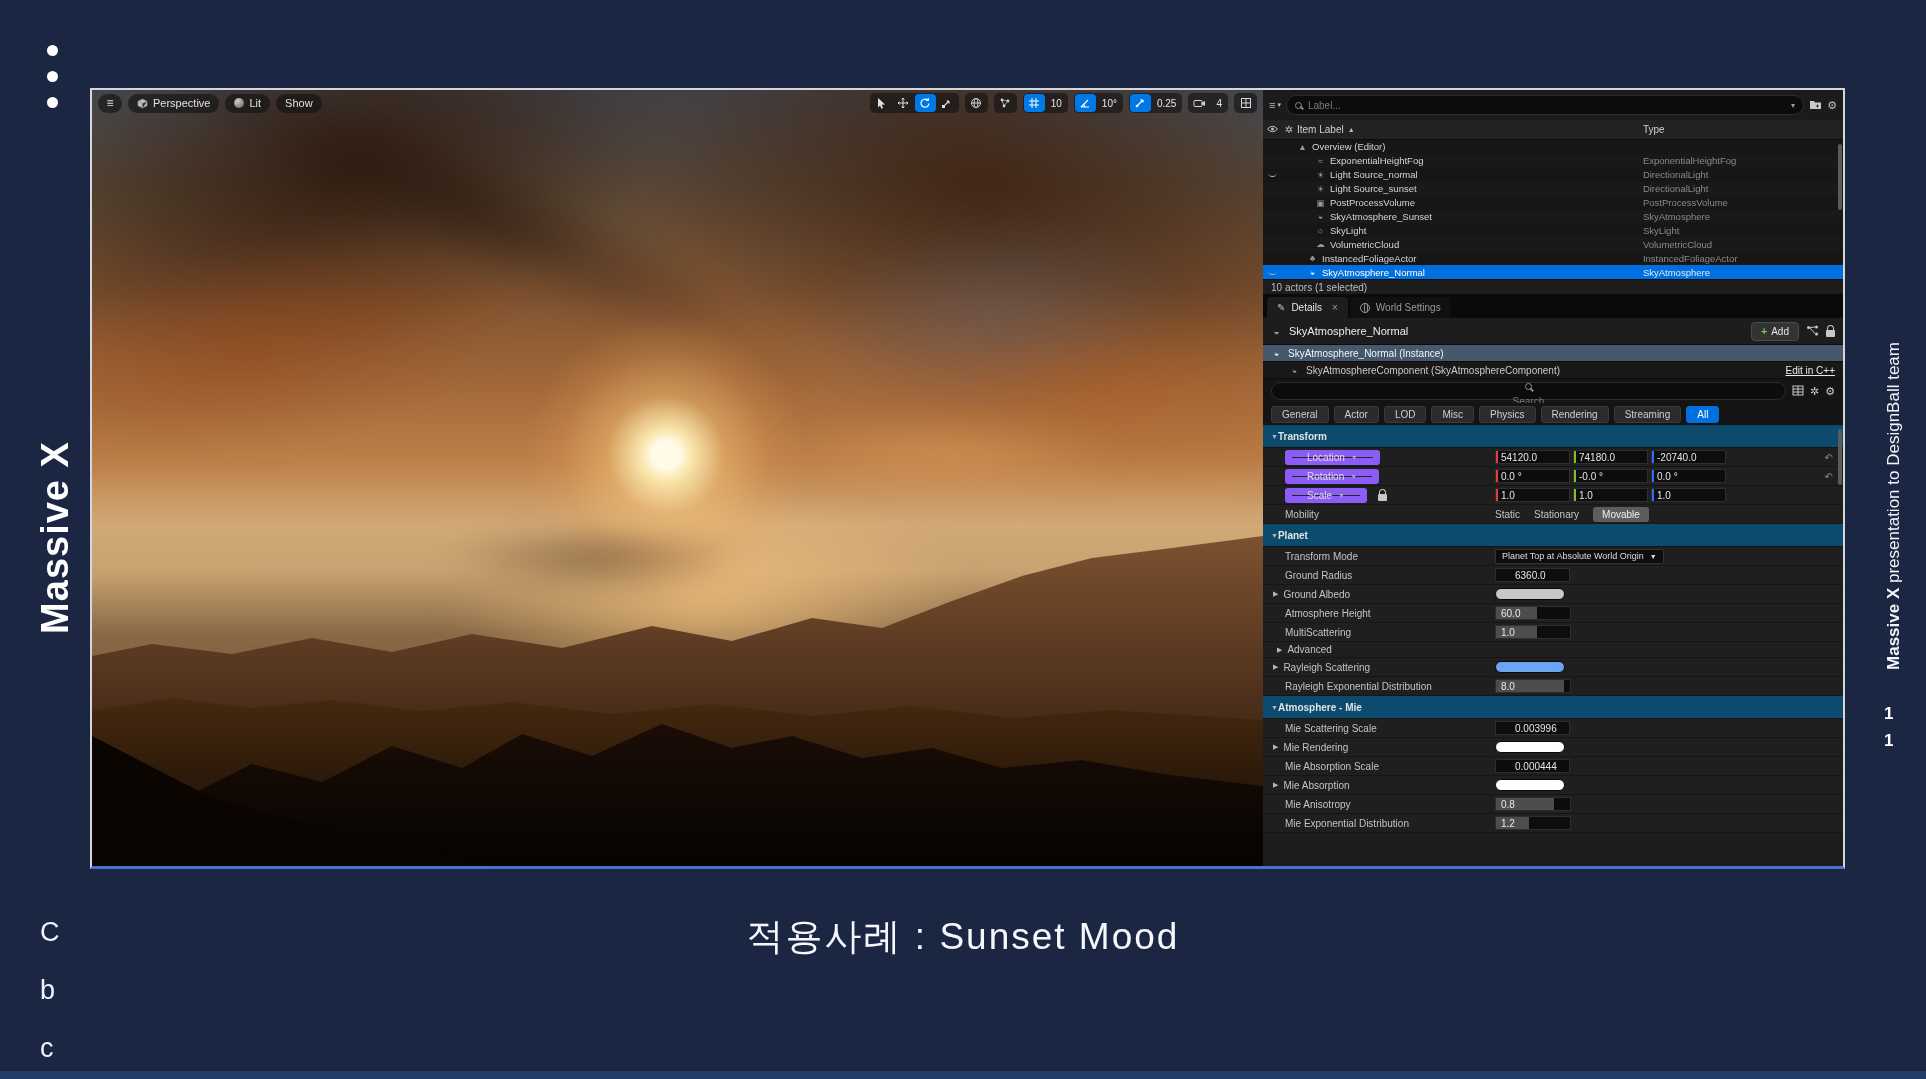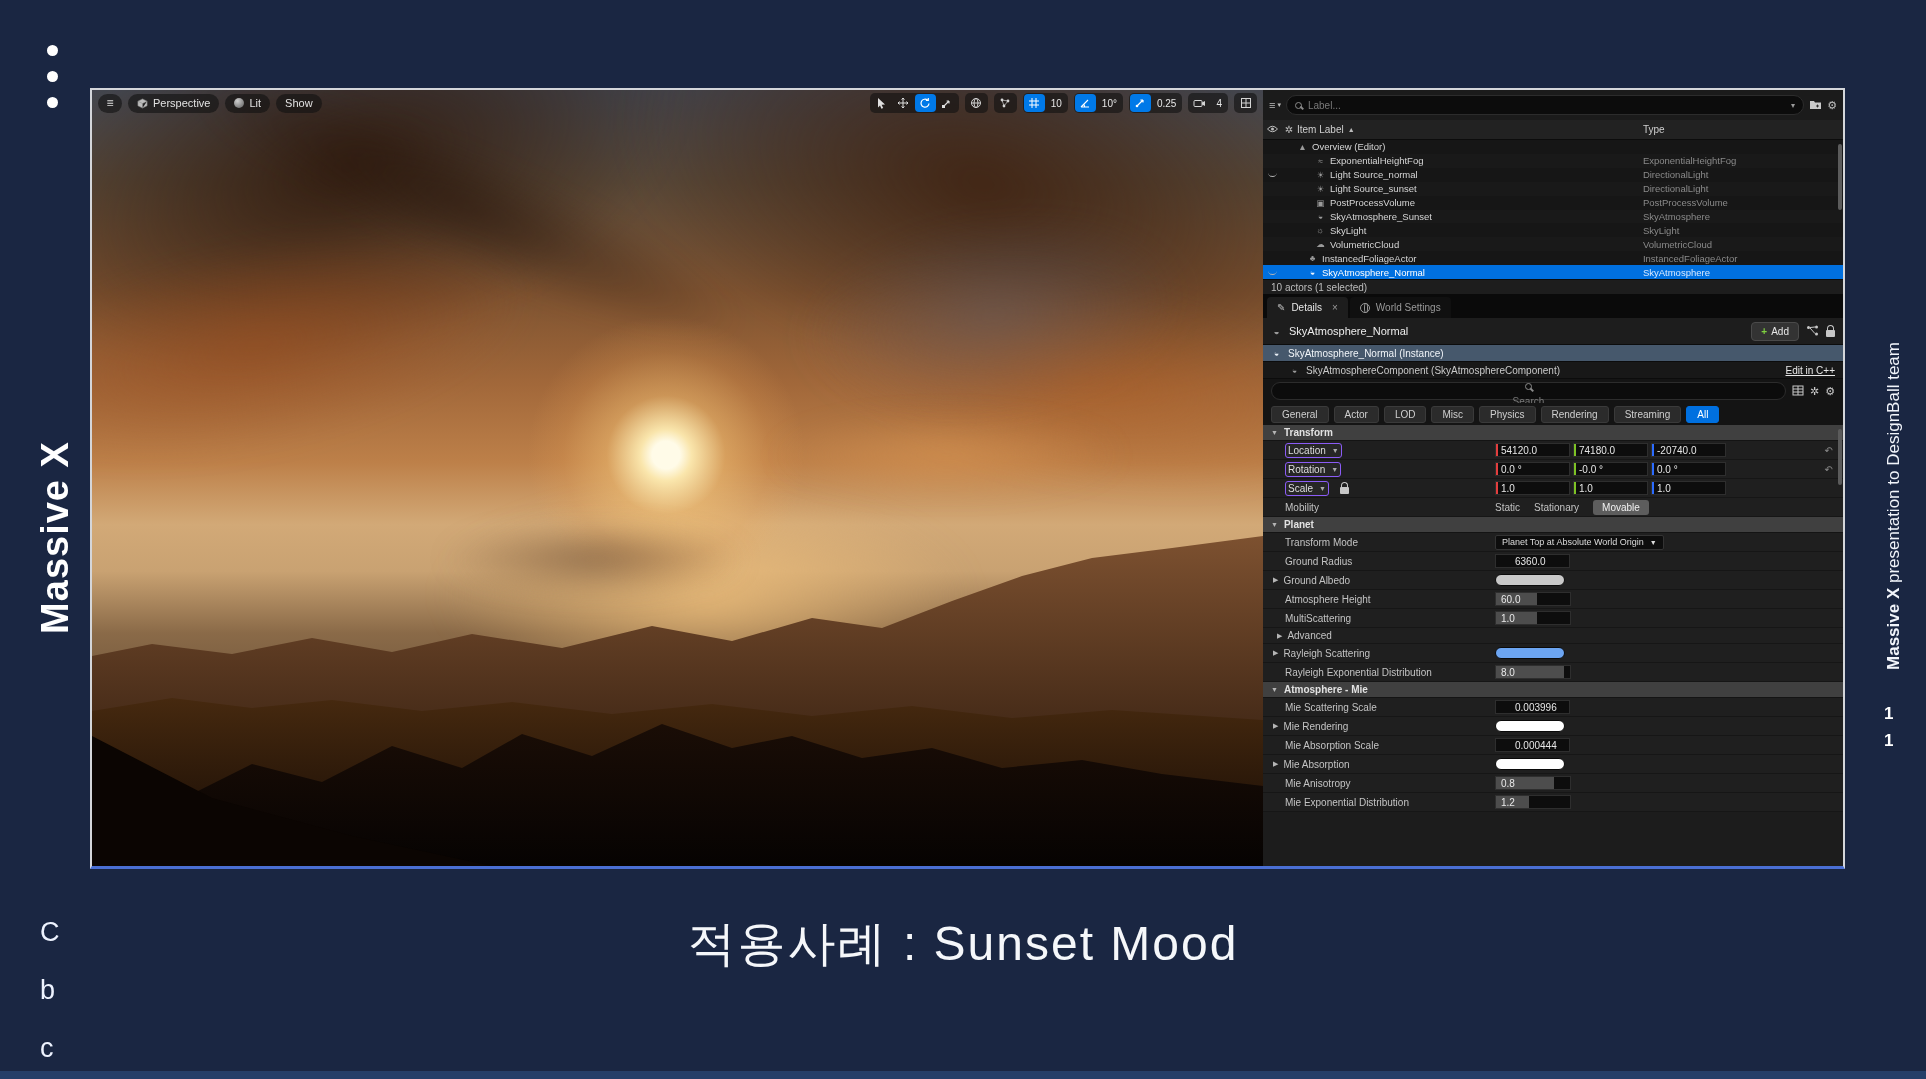--- a/index.html
+++ b/index.html
@@ -11,21 +11,21 @@
   .dots span { width:11px; height:11px; border-radius:50%; background:#ffffff; }
   .brand-left { position:absolute; left:-76px; top:516px; width:262px; text-align:center;
     transform:rotate(-90deg); color:#ffffff; font-weight:bold; font-size:38px; letter-spacing:1px; }
   .corner-letters { position:absolute; left:40px; top:903px; color:#eef3ff; font-size:27px; line-height:58px; }
   .right-caption { position:absolute; left:1668px; top:496px; width:452px; text-align:center;
     transform:rotate(-90deg); color:#f2f5fb; font-size:17px; white-space:nowrap; }
   .right-caption b { font-weight:bold; }
   .page-nums { position:absolute; left:1884px; top:700px; color:#ffffff; font-weight:bold;
     font-size:17px; line-height:27px; text-align:center; }
   .slide-title { position:absolute; left:0; right:0; top:912px; text-align:center; color:#f5f7fa;
-    font-size:48px; letter-spacing:2px; font-weight:400; }
+    font-size:37px; letter-spacing:2px; font-weight:400; }
   .bottom-strip { position:absolute; left:0; right:0; bottom:0; height:8px; background:#253e68; }
 
   
   .ue-frame { position:absolute; left:90px; top:88px; width:1755px; height:781px;
     border:2px solid #d4d6da; border-bottom:3px solid #4a6fd4; display:flex; background:#0f0f0f; }
 
   
   .vp { position:relative; width:1171px; height:100%; overflow:hidden; flex:none;
     background:linear-gradient(180deg,#43464f 0%,#584838 12%,#7d5230 26%,#a2683a 38%,
       #bd8049 48%,#d2a977 56%,#c9a272 62%,#8a6a48 70%,#30241a 100%); }
@@ -134,29 +134,29 @@
   .mag { width:7px; height:7px; border:1.5px solid #8a8a8a; border-radius:50%; position:relative; flex:none; }
   .mag::after { content:''; position:absolute; width:4px; height:1.5px; background:#8a8a8a;
     transform:rotate(45deg); right:-3px; bottom:-1px; }
 
   .pills { height:22px; display:flex; align-items:center; gap:5px; padding:0 8px; background:#141414; }
   .pill { background:#2b2b2b; border:1px solid #3a3a3a; border-radius:3px; padding:2px 10px; color:#cfcfcf; }
   .pill.active { background:#0070e0; border-color:#0070e0; color:#ffffff; }
 
   
   .props { flex:1; overflow:hidden; background:#1c1c1c; position:relative; }
-  .sect { height:16px; background:#404040; display:flex; align-items:center; gap:6px; padding:0 8px;
+  .sect { height:16px; background:#0c4a6e; display:flex; align-items:center; padding:11px 8px;
     font-weight:bold; color:#e2e2e2; border-bottom:1px solid #141414; }
   .sect .tri, .prow .tri { font-size:7px; color:#b5b5b5; }
   .prow { height:19px; display:flex; align-items:center; border-bottom:1px solid #161616; background:#1f1f1f; }
   .plabel { width:40%; flex:none; padding-left:22px; color:#c3c3c3; display:flex; align-items:center; gap:5px; }
   .plabel .tri { margin-left:-12px; }
   .pval { flex:1; display:flex; align-items:center; gap:3px; padding-right:6px; }
-  .chip { display:flex; align-items:center; gap:6px; background:#262626; border:1px solid #8b5cf6;
-    border-radius:3px; height:15px; padding:0 2px; color:#dedede; }
+  .chip { display:flex; align-items:center; gap:6px; background:#262626; border:7px solid #8b5cf6;
+    border-radius:3px; height:15px; padding:0 15px; color:#dedede; }
   .chip .caret { font-size:7px; color:#aaa; }
   .nfield { width:75px; height:14px; background:#0d0d0d; border:1px solid #2e2e2e; display:flex;
     align-items:center; padding-left:5px; color:#e6e6e6; position:relative; }
   .nfield::before { content:''; position:absolute; left:0; top:0; bottom:0; width:2px; }
   .nfield.ax::before { background:#e33e3e; }
   .nfield.ay::before { background:#7ec225; }
   .nfield.az::before { background:#2b6bff; }
   .reset { margin-left:auto; color:#8a8a8a; font-size:10px; padding-right:4px; }
   .seg { display:flex; align-items:center; gap:14px; color:#c3c3c3; }
   .seg .on { background:#5d5d5d; border-radius:3px; padding:2px 9px; color:#f2f2f2; }

